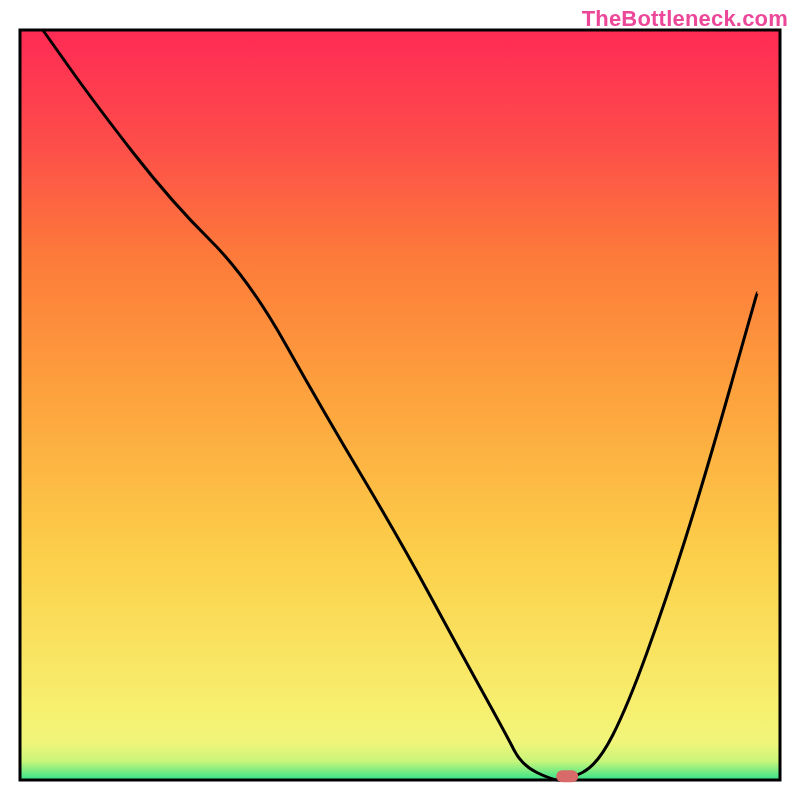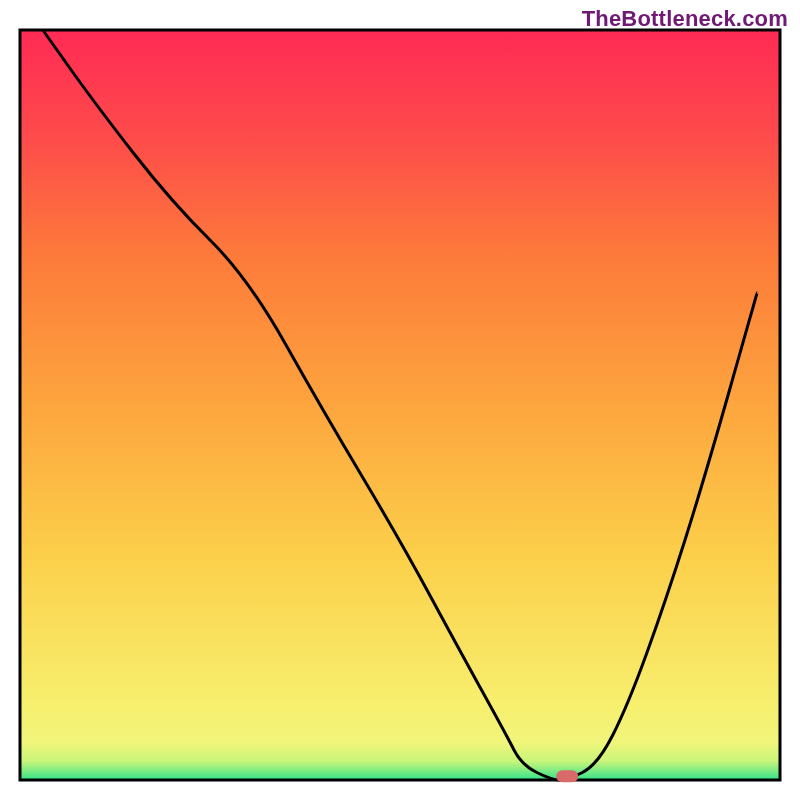--- a/index.html
+++ b/index.html
@@ -5,21 +5,21 @@
   * { margin: 0; padding: 0; box-sizing: border-box; }
   body { width: 800px; height: 800px; position: relative; font-family: Arial, sans-serif; }
   .container { width: 800px; height: 800px; position: relative; }
   svg { display: block; }
   .watermark {
     position: absolute;
     top: 6px;
     right: 12px;
     font-size: 22px;
     font-weight: bold;
-    color: #701a75;
+    color: #ec4899;
     letter-spacing: 0.2px;
   }
 </style>
 </head>
 <body>
 
 <div class="container">
   <svg id="chart-svg" width="800" height="800">
     <defs>
       <linearGradient id="bg-grad" x1="0" y1="1" x2="0" y2="0">

